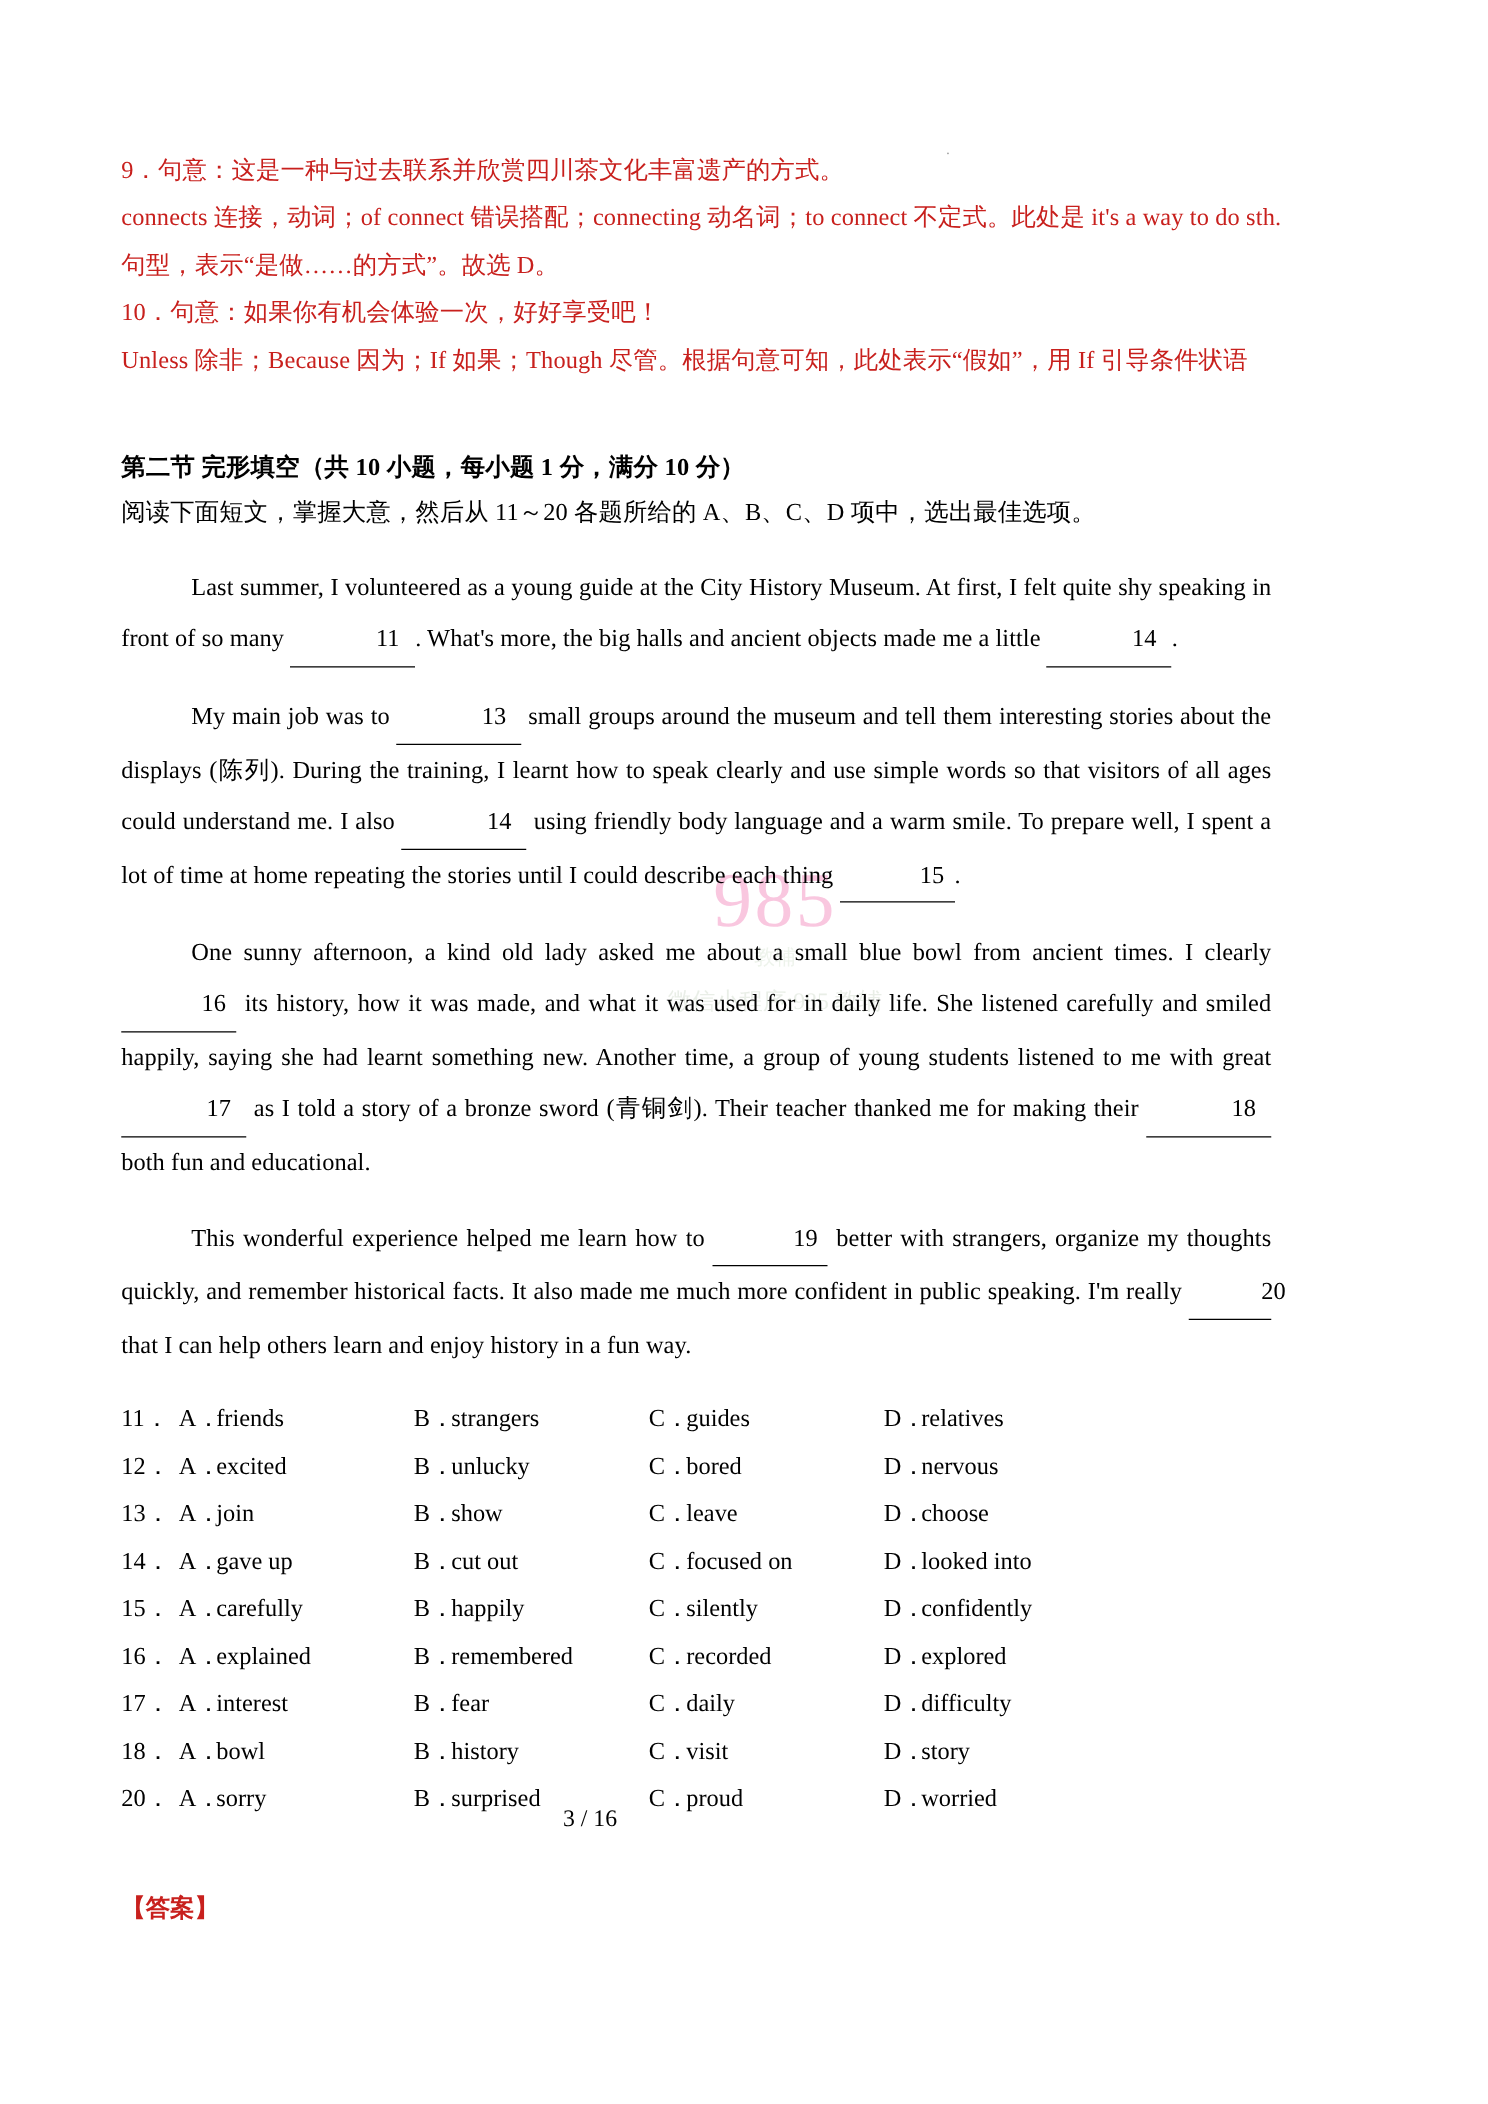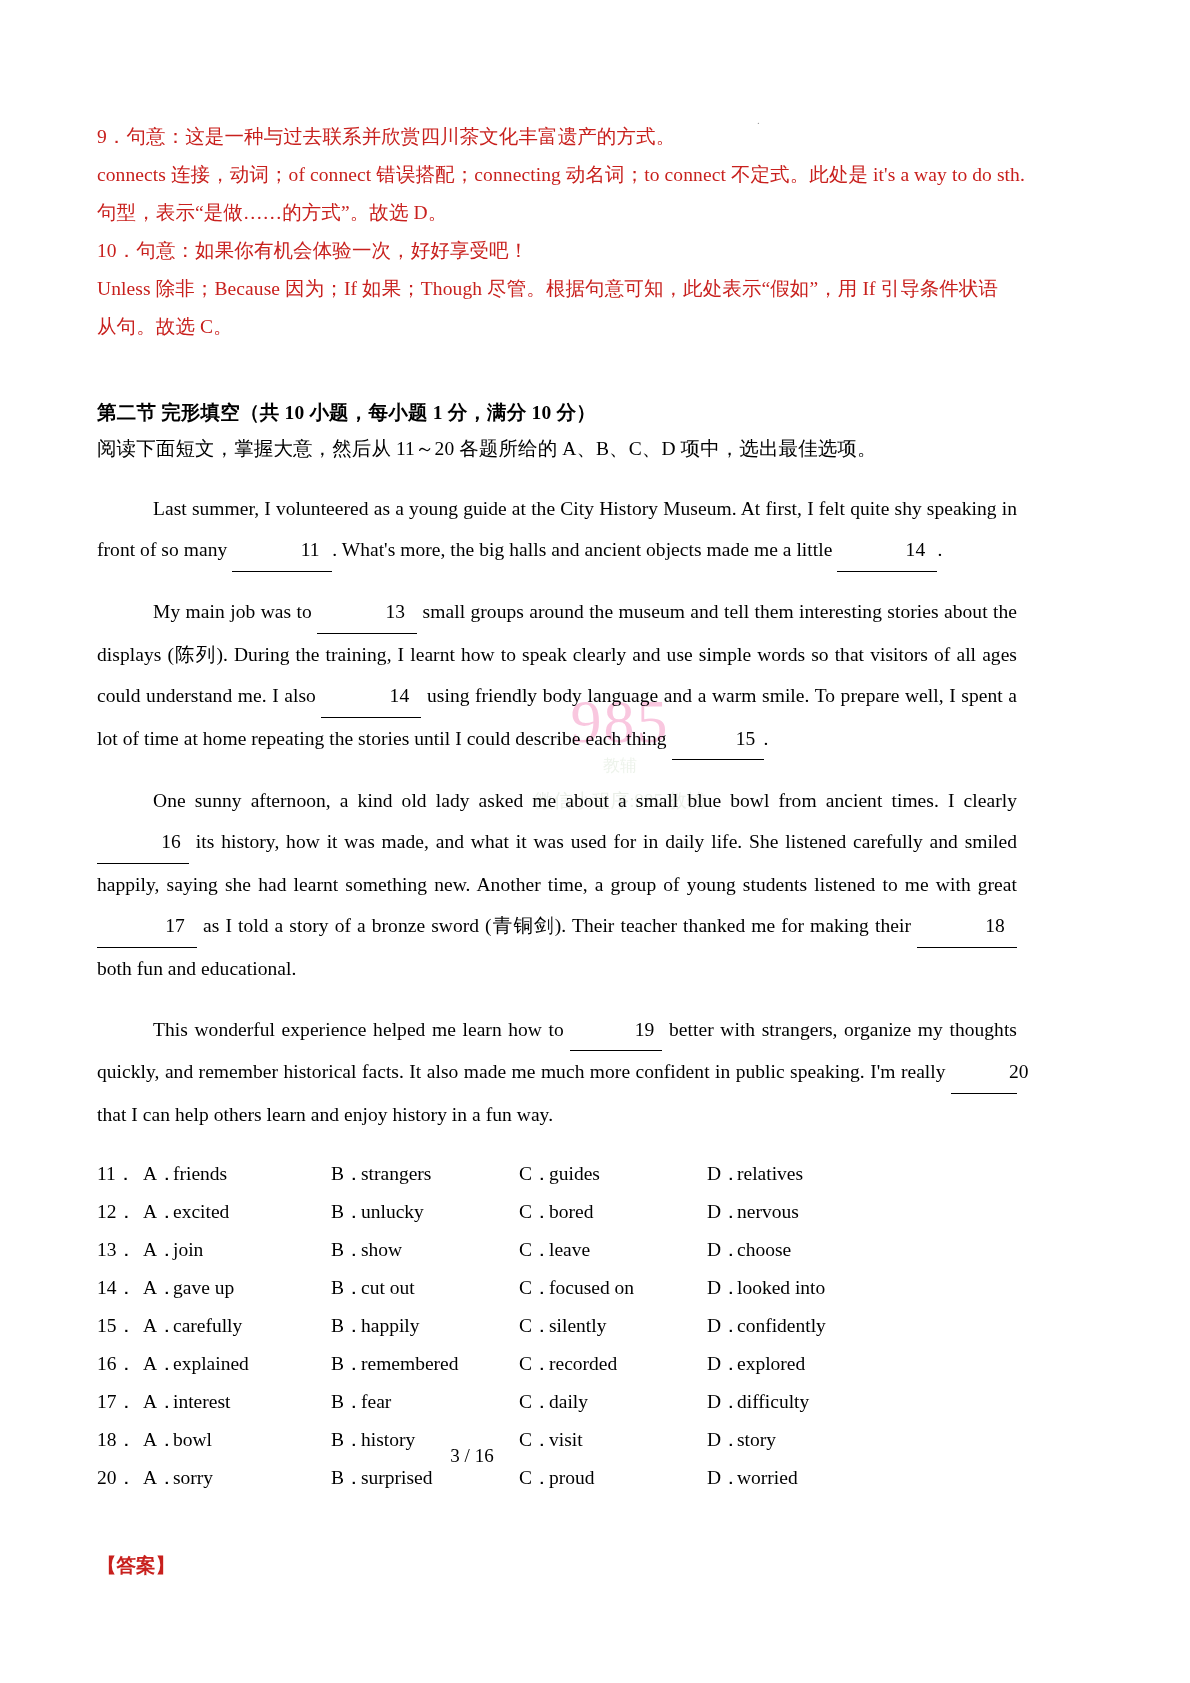--- a/index.html
+++ b/index.html
@@ -177,21 +177,20 @@
   <div class="dot-mark">.</div>
 
   <div class="content">
 
     <div class="red-block">
       <div class="red-line">9．句意：这是一种与过去联系并欣赏四川茶文化丰富遗产的方式。</div>
       <div class="red-line">connects 连接，动词；of connect 错误搭配；connecting 动名词；to connect 不定式。此处是 it's a way to do sth.</div>
       <div class="red-line">句型，表示“是做……的方式”。故选 D。</div>
       <div class="red-line">10．句意：如果你有机会体验一次，好好享受吧！</div>
       <div class="red-line">Unless 除非；Because 因为；If 如果；Though 尽管。根据句意可知，此处表示“假如”，用 If 引导条件状语</div>
-      <div class="red-line">从句。故选 C。</div>
     </div>
 
     <div class="section-heading">第二节 完形填空（共 10 小题，每小题 1 分，满分 10 分）</div>
     <div class="instruction">阅读下面短文，掌握大意，然后从 11～20 各题所给的 A、B、C、D 项中，选出最佳选项。</div>
 
     <div class="passage">
 
       <p class="para"><span>Last summer, I volunteered as a young guide at the City History Museum. At first, I felt quite shy speaking in front of so many</span> <span class="blank b-wide">11</span><span>. What's more, the big halls and ancient objects made me a little</span> <span class="blank b-wide">14</span><span>.</span></p>
 
       <p class="para"><span>My main job was to</span> <span class="blank b-wide">13</span> <span>small groups around the museum and tell them interesting stories about the displays (陈列). During the training, I learnt how to speak clearly and use simple words so that visitors of all ages could understand me. I also</span> <span class="blank b-wide">14</span> <span>using friendly body language and a warm smile. To prepare well, I spent a lot of time at home repeating the stories until I could describe each thing</span> <span class="blank b-mid">15</span><span>.</span></p>

